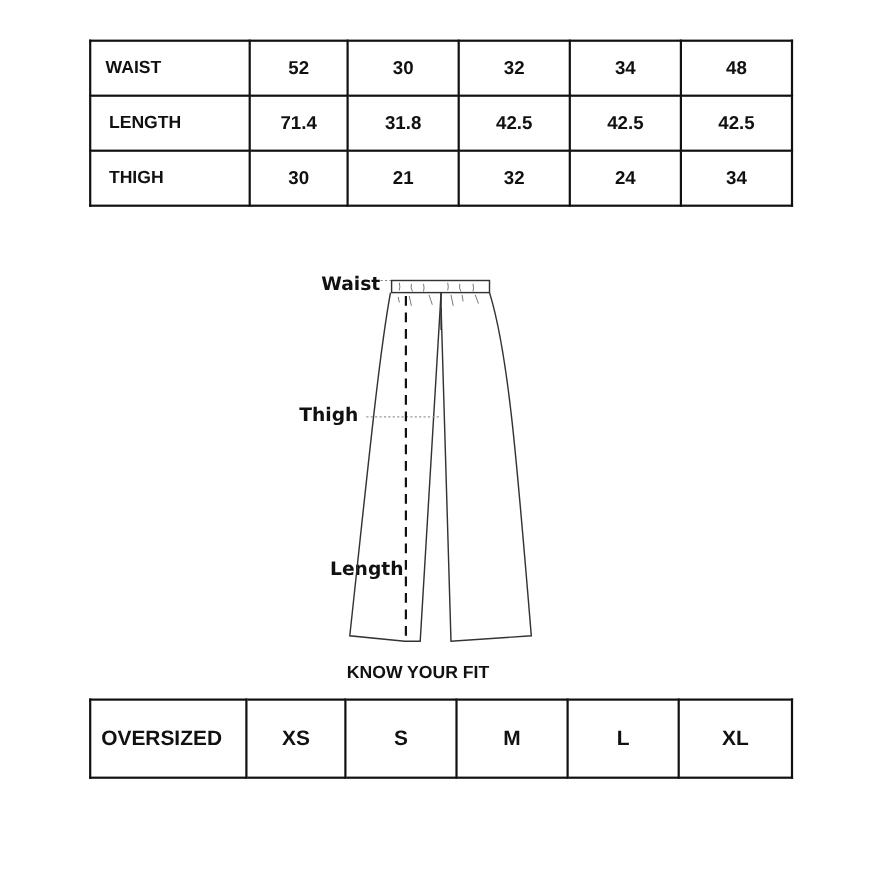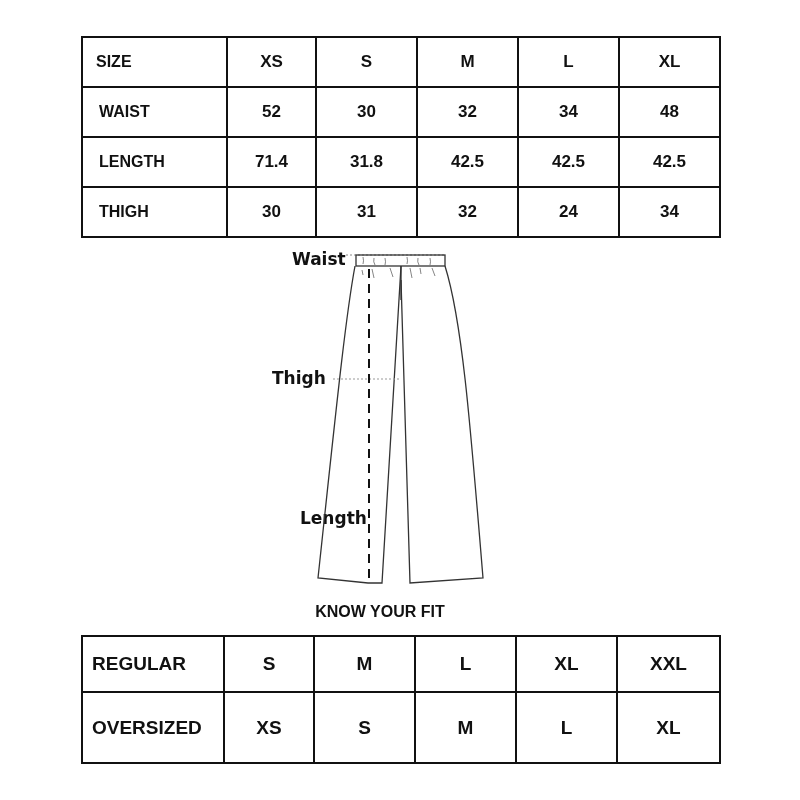--- a/index.html
+++ b/index.html
@@ -27,48 +27,40 @@
 <table id="size-table" class="tbl">
   <colgroup>
     <col style="width:145px">
       <col style="width:89px">
       <col style="width:101px">
       <col style="width:101px">
       <col style="width:101px">
       <col style="width:101px">
   </colgroup>
   <tbody>
-      <tr>
-    <td class="rh">SIZE</td>
-    <td>XS</td>
-    <td>S</td>
-    <td>M</td>
-    <td>L</td>
-    <td>XL</td>
-  </tr>
   <tr>
     <td class="rh">WAIST</td>
     <td>52</td>
     <td>30</td>
     <td>32</td>
     <td>34</td>
     <td>48</td>
   </tr>
   <tr>
     <td class="rh">LENGTH</td>
     <td>71.4</td>
     <td>31.8</td>
     <td>42.5</td>
     <td>42.5</td>
     <td>42.5</td>
   </tr>
   <tr>
     <td class="rh">THIGH</td>
     <td>30</td>
-    <td>31</td>
+    <td>21</td>
     <td>32</td>
     <td>24</td>
     <td>34</td>
   </tr>
 </tbody>
   </table>
 
 <div class="lbl" style="left:292px; top:249px;">Waist</div>
 <div class="lbl" style="left:272px; top:368px;">Thigh</div>
 <div class="lbl" style="left:300px; top:508px;">Length</div>
@@ -110,28 +102,20 @@
 <table id="fit-table" class="tbl">
   <colgroup>
     <col style="width:142px">
       <col style="width:90px">
       <col style="width:101px">
       <col style="width:101px">
       <col style="width:101px">
       <col style="width:103px">
   </colgroup>
   <tbody>
-      <tr class="r1">
-    <td class="rh">REGULAR</td>
-    <td>S</td>
-    <td>M</td>
-    <td>L</td>
-    <td>XL</td>
-    <td>XXL</td>
-  </tr>
   <tr class="r2">
     <td class="rh">OVERSIZED</td>
     <td>XS</td>
     <td>S</td>
     <td>M</td>
     <td>L</td>
     <td>XL</td>
   </tr>
 </tbody>
   </table>

